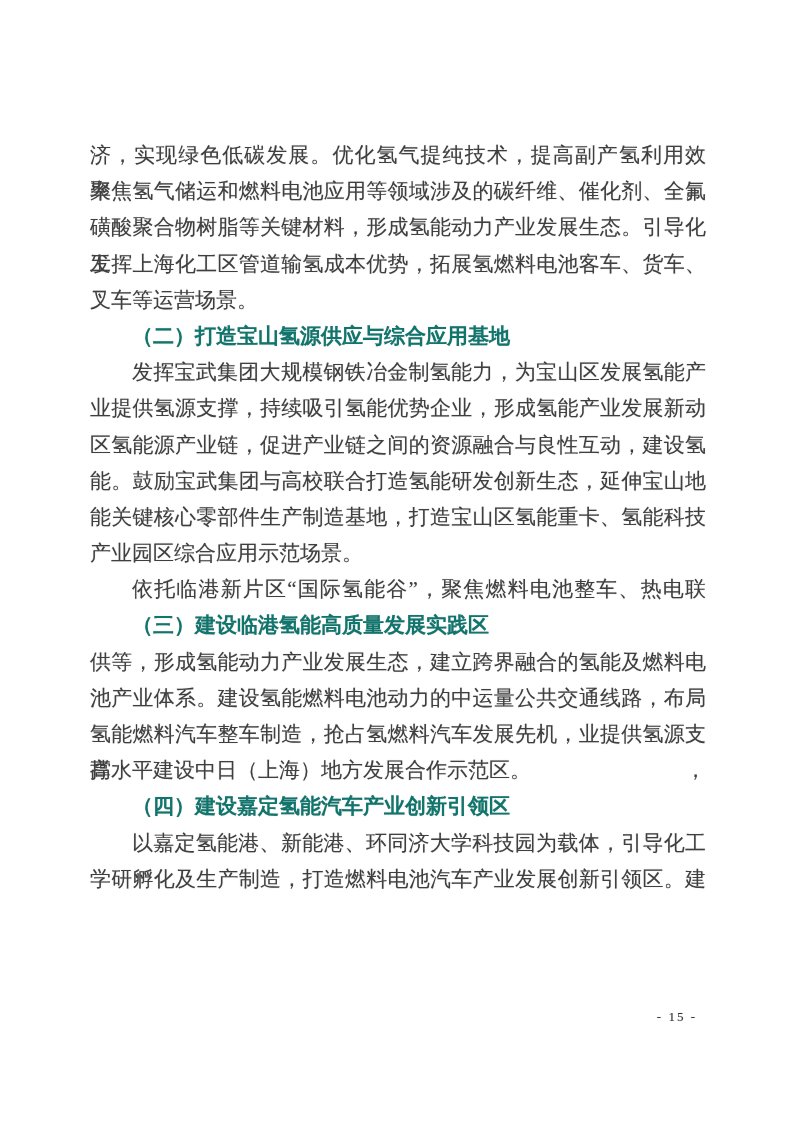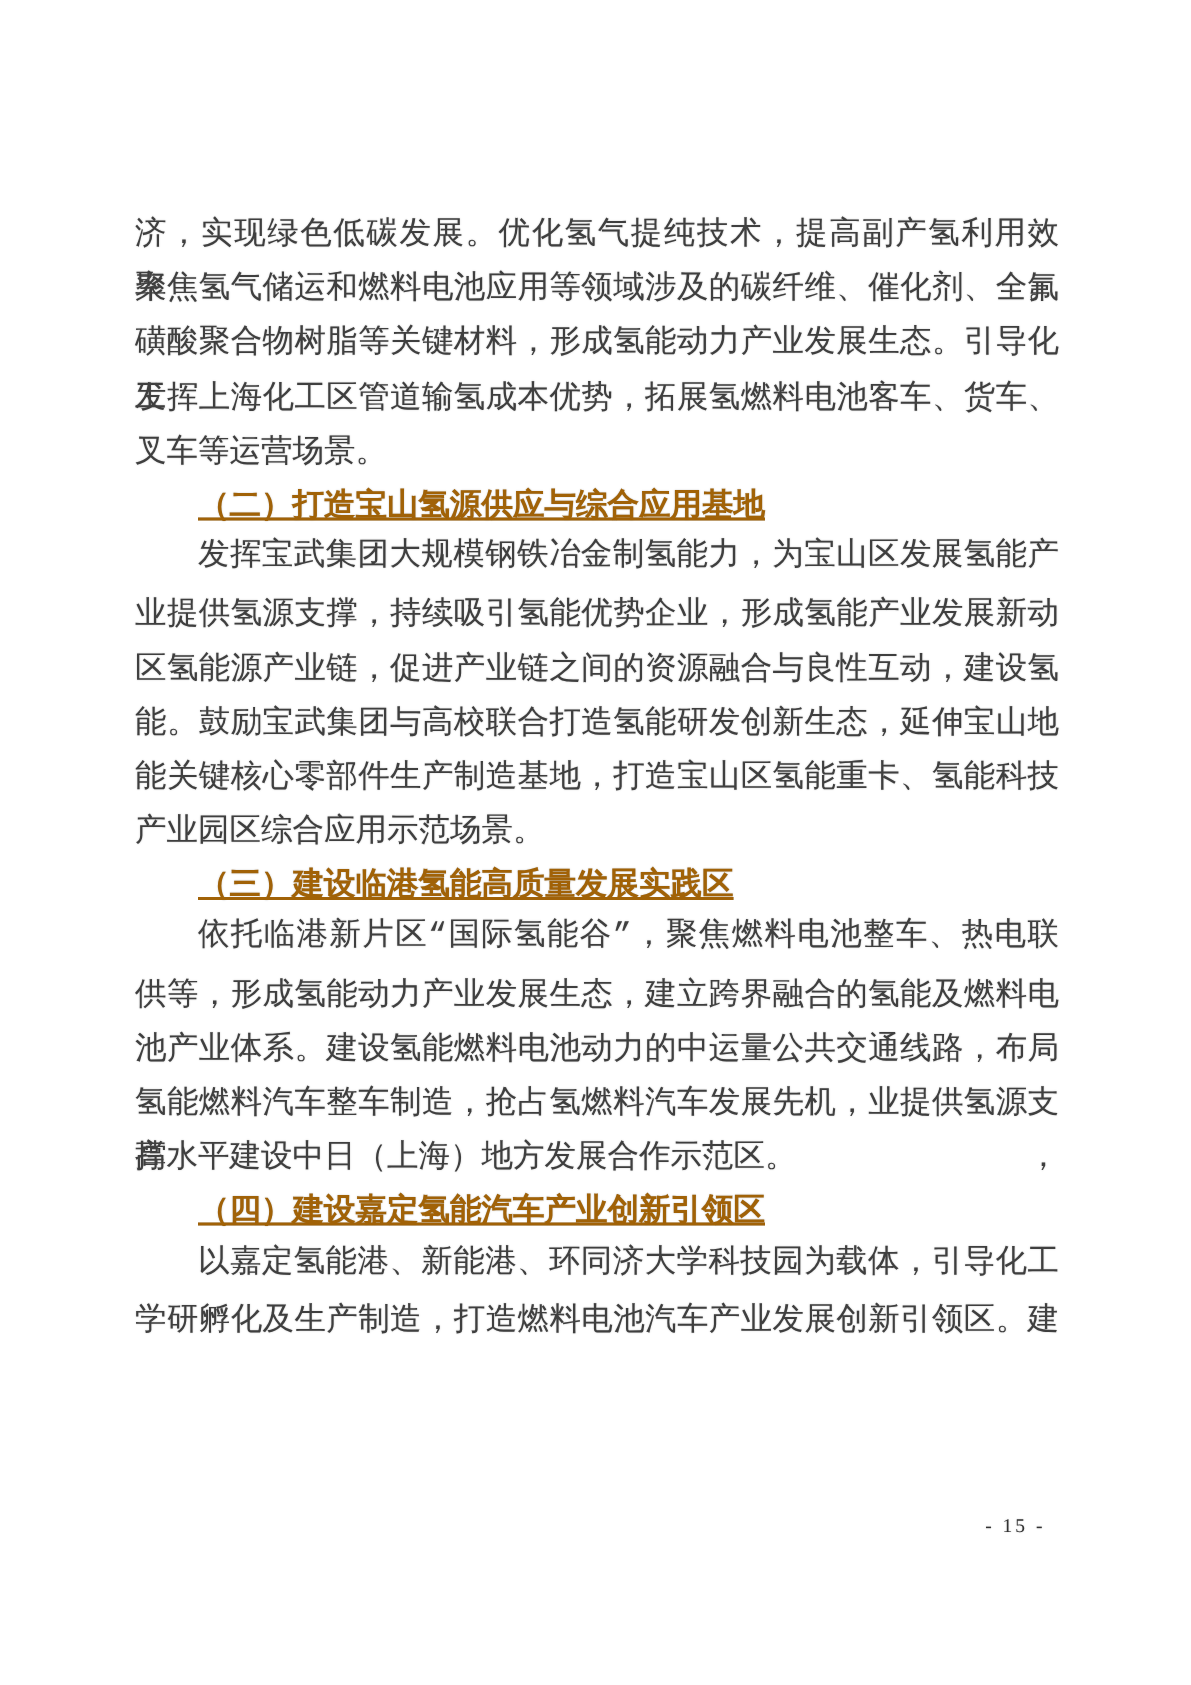--- a/index.html
+++ b/index.html
@@ -30,27 +30,25 @@
     text-shadow: 0 0 1px rgba(90, 90, 90, 0.45);
   }
   .line.fill {
     white-space: normal;
     text-align: justify;
     text-align-last: justify;
     text-justify: inter-character;
   }
   .line.indent {
     text-indent: 42px;
-    font-family: Liberation Mono, monospace;
   }
   .line.heading {
     font-weight: bold;
-    color: #a16207;
+    color: #0f766e;
     text-indent: 42px;
-    text-decoration: underline;
   }
   .page-number {
     position: absolute;
     top: 1004px;
     right: 97px;
     font-size: 13px;
     line-height: 26px;
     letter-spacing: 2px;
     color: #333333;
     text-shadow: 0 0 1px rgba(90, 90, 90, 0.4);
@@ -66,22 +64,22 @@
     <div class="line fill">磺酸聚合物树脂等关键材料，形成氢能动力产业发展生态。引导化工</div>
     <div class="line fill">发挥上海化工区管道输氢成本优势，拓展氢燃料电池客车、货车、</div>
     <div class="line">叉车等运营场景。</div>
     <div class="line heading">（二）打造宝山氢源供应与综合应用基地</div>
     <div class="line indent fill">发挥宝武集团大规模钢铁冶金制氢能力，为宝山区发展氢能产</div>
     <div class="line fill">业提供氢源支撑，持续吸引氢能优势企业，形成氢能产业发展新动</div>
     <div class="line fill">区氢能源产业链，促进产业链之间的资源融合与良性互动，建设氢</div>
     <div class="line fill">能。鼓励宝武集团与高校联合打造氢能研发创新生态，延伸宝山地</div>
     <div class="line fill">能关键核心零部件生产制造基地，打造宝山区氢能重卡、氢能科技</div>
     <div class="line">产业园区综合应用示范场景。</div>
+    <div class="line indent fill">依托临港新片区“国际氢能谷”，聚焦燃料电池整车、热电联</div>
     <div class="line heading">（三）建设临港氢能高质量发展实践区</div>
-    <div class="line indent fill">依托临港新片区“国际氢能谷”，聚焦燃料电池整车、热电联</div>
     <div class="line fill">供等，形成氢能动力产业发展生态，建立跨界融合的氢能及燃料电</div>
     <div class="line fill">池产业体系。建设氢能燃料电池动力的中运量公共交通线路，布局</div>
     <div class="line fill">氢能燃料汽车整车制造，抢占氢燃料汽车发展先机，业提供氢源支撑，</div>
     <div class="line">高水平建设中日（上海）地方发展合作示范区。</div>
     <div class="line heading">（四）建设嘉定氢能汽车产业创新引领区</div>
     <div class="line indent fill">以嘉定氢能港、新能港、环同济大学科技园为载体，引导化工</div>
     <div class="line fill">学研孵化及生产制造，打造燃料电池汽车产业发展创新引领区。建</div>
   </div>
   <div class="page-number">- 15 -</div>
 </div>

